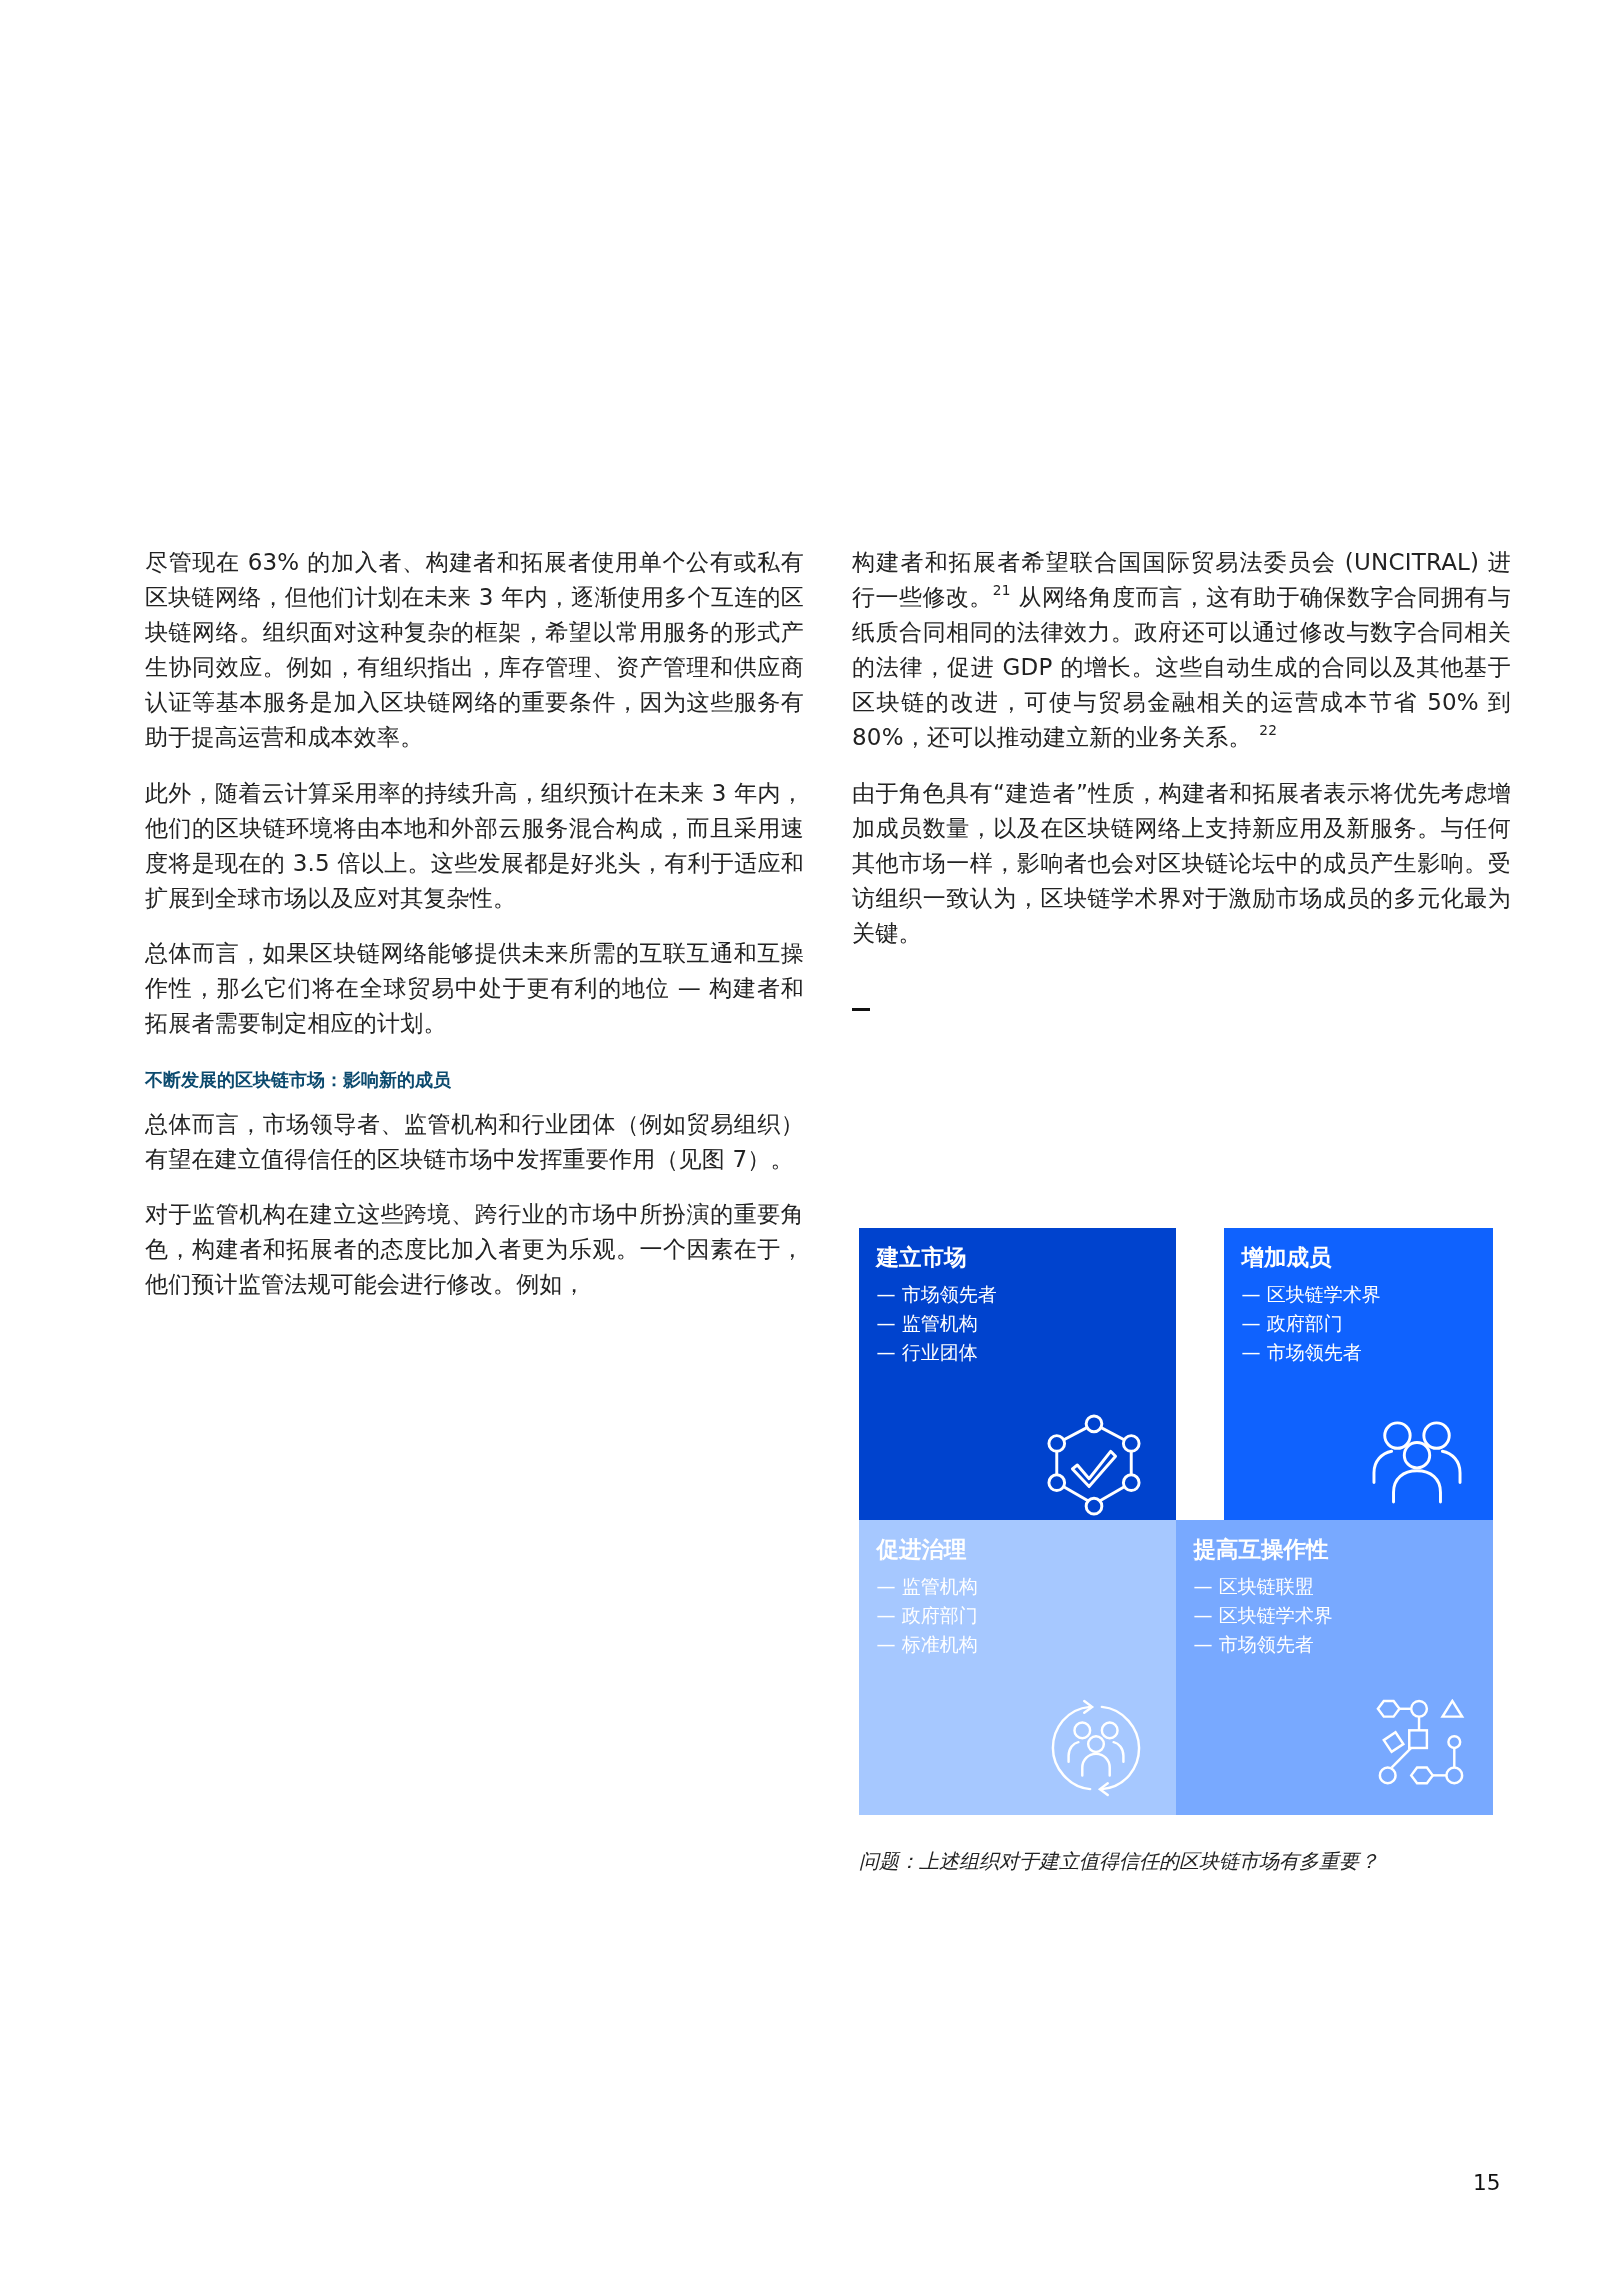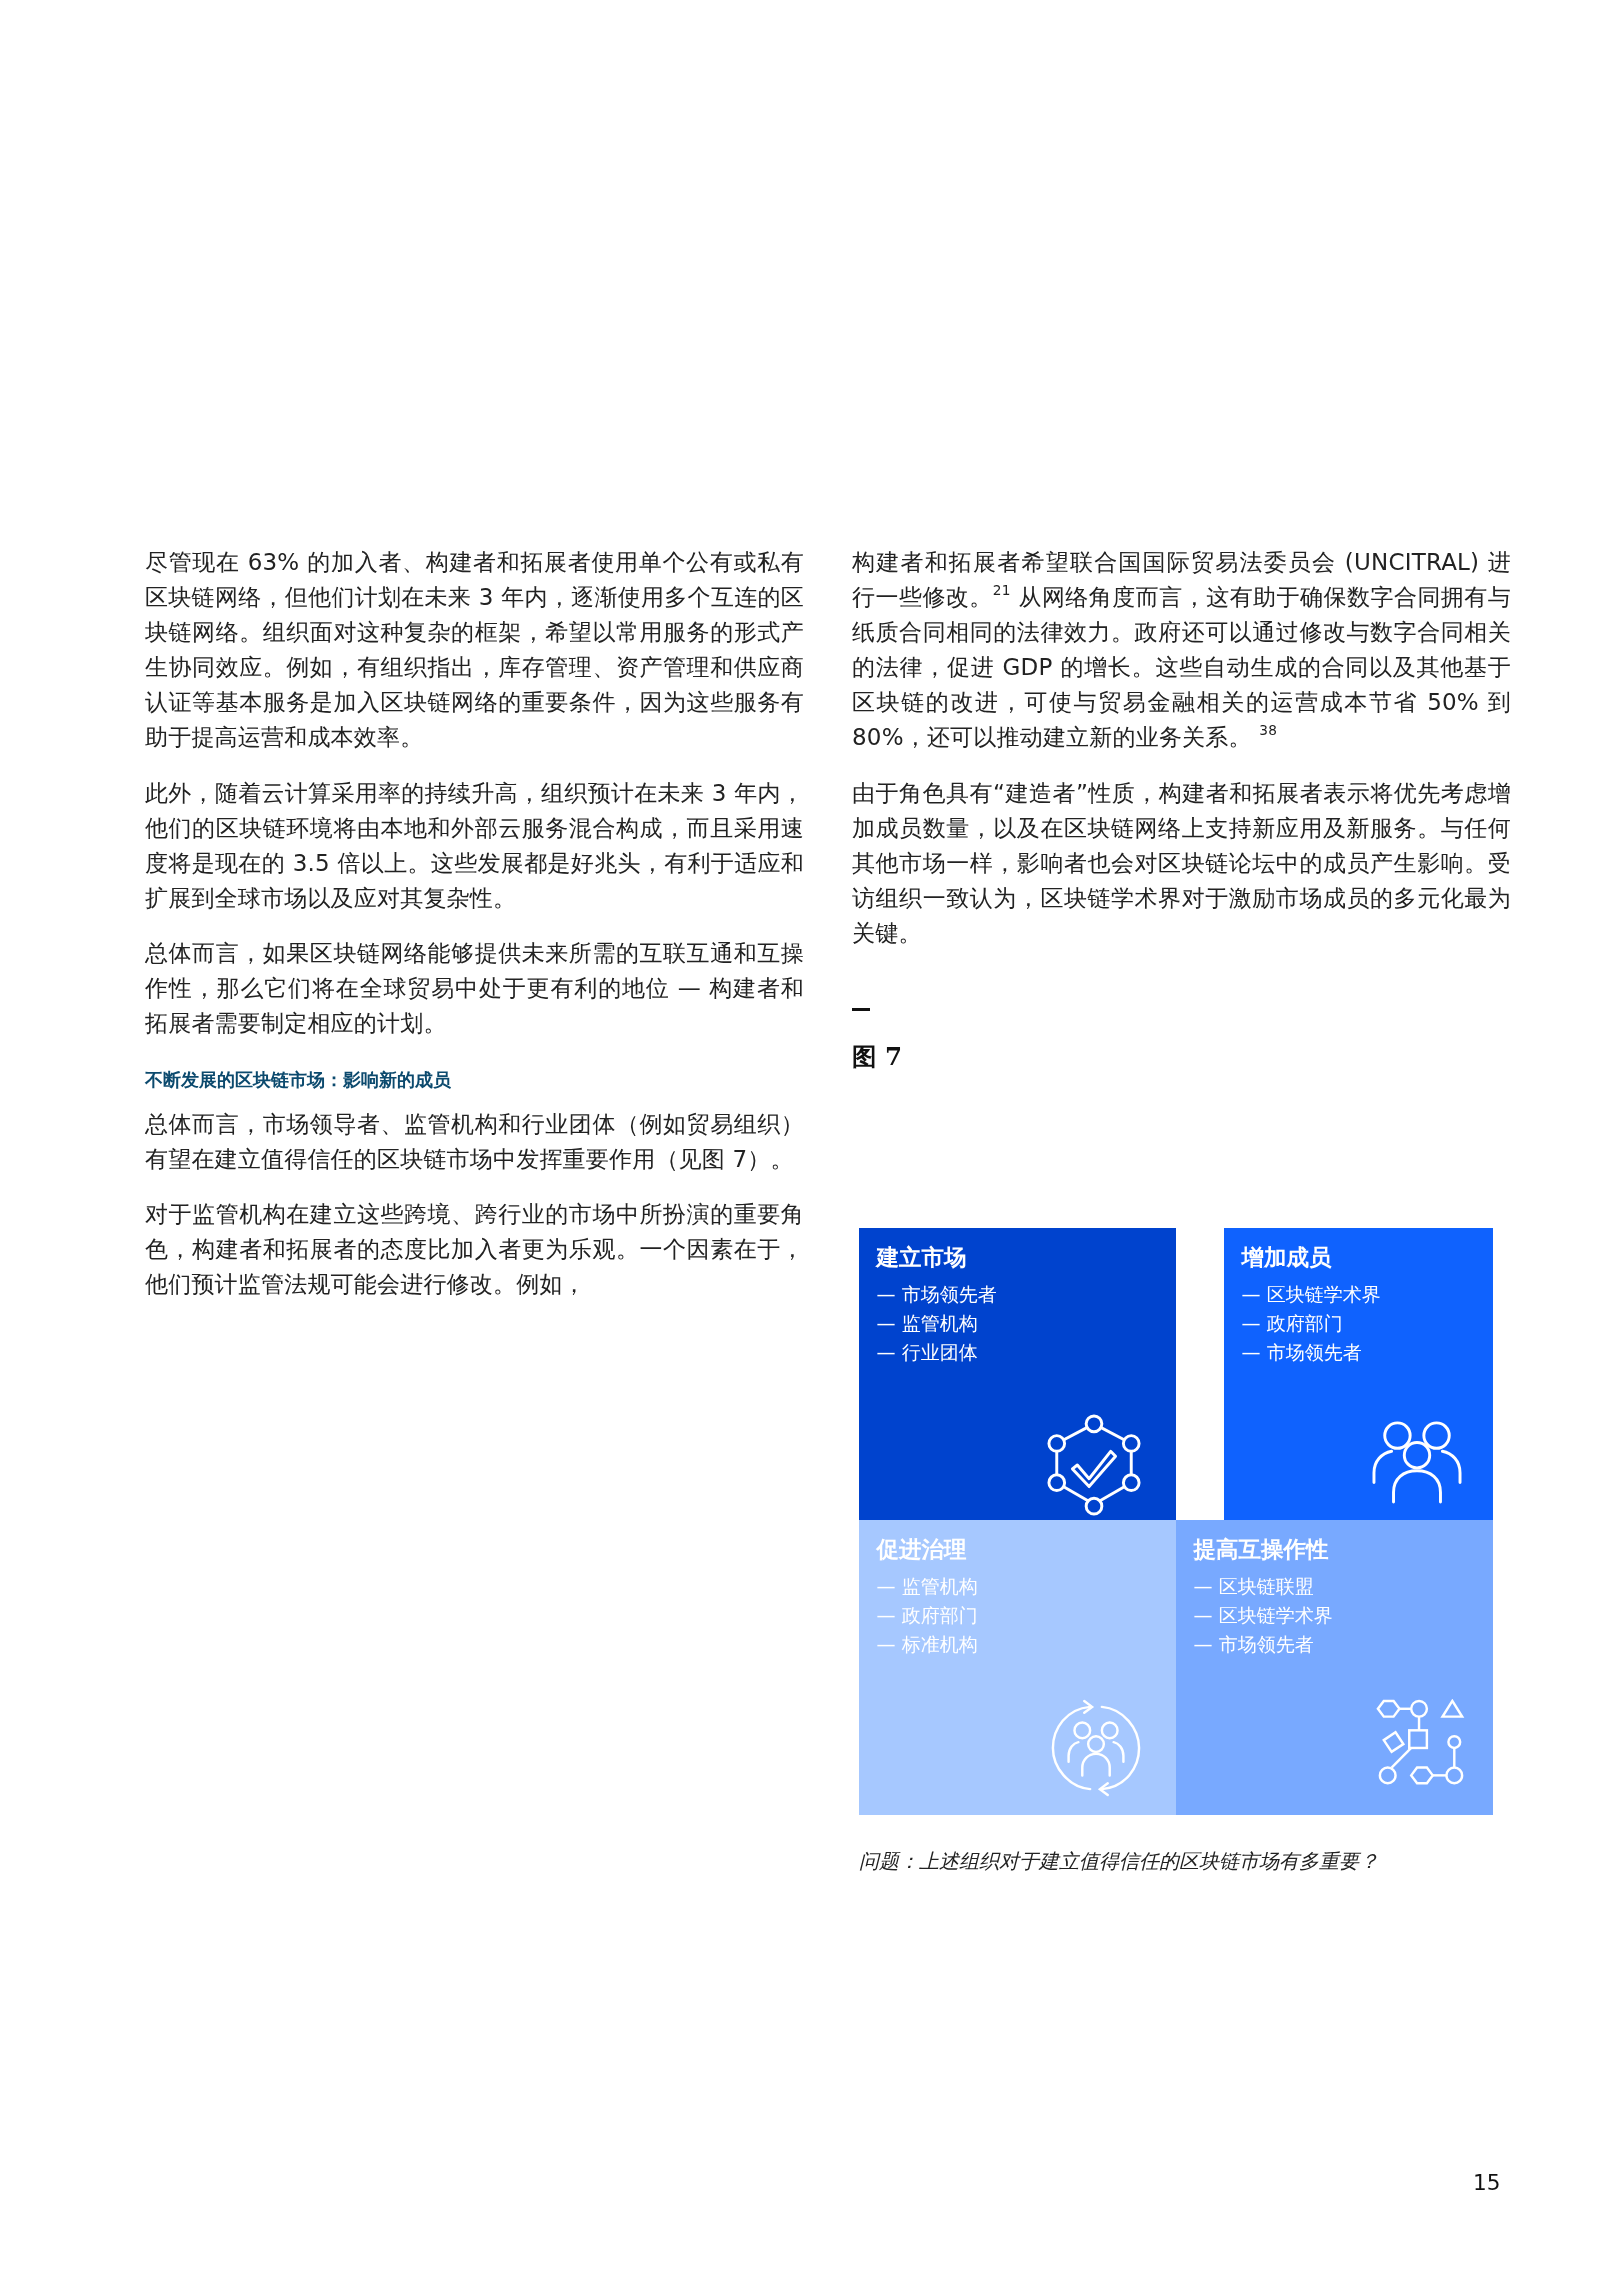--- a/index.html
+++ b/index.html
@@ -99,25 +99,24 @@
 <div class="col col-left">
   <p class="para"><span>尽管现在 63% 的加入者、构建者和拓展者使用单个公有或私有区块链网络，但他们计划在未来 3 年内，逐渐使用多个互连的区块链网络。组织面对这种复杂的框架，希望以常用服务的形式产生协同效应。例如，有组织指出，库存管理、资产管理和供应商认证等基本服务是加入区块链网络的重要条件，因为这些服务有助于提高运营和成本效率。</span></p>
   <p class="para"><span>此外，随着云计算采用率的持续升高，组织预计在未来 3 年内，他们的区块链环境将由本地和外部云服务混合构成，而且采用速度将是现在的 3.5 倍以上。这些发展都是好兆头，有利于适应和扩展到全球市场以及应对其复杂性。</span></p>
   <p class="para"><span>总体而言，如果区块链网络能够提供未来所需的互联互通和互操作性，那么它们将在全球贸易中处于更有利的地位 — 构建者和拓展者需要制定相应的计划。</span></p>
   <h2 class="section-heading">不断发展的区块链市场：影响新的成员</h2>
   <p class="para"><span>总体而言，市场领导者、监管机构和行业团体（例如贸易组织）有望在建立值得信任的区块链市场中发挥重要作用（见图 7）。</span></p>
   <p class="para"><span>对于监管机构在建立这些跨境、跨行业的市场中所扮演的重要角色，构建者和拓展者的态度比加入者更为乐观。一个因素在于，他们预计监管法规可能会进行修改。例如，</span></p>
 </div>
 
 <div class="col col-right">
-  <p class="para"><span>构建者和拓展者希望联合国国际贸易法委员会 (UNCITRAL) 进行一些修改。</span><sup>21</sup><span> 从网络角度而言，这有助于确保数字合同拥有与纸质合同相同的法律效力。政府还可以通过修改与数字合同相关的法律，促进 GDP 的增长。这些自动生成的合同以及其他基于区块链的改进，可使与贸易金融相关的运营成本节省 50% 到 80%，还可以推动建立新的业务关系。</span> <sup>38</sup></p>
+  <p class="para"><span>构建者和拓展者希望联合国国际贸易法委员会 (UNCITRAL) 进行一些修改。</span><sup>21</sup><span> 从网络角度而言，这有助于确保数字合同拥有与纸质合同相同的法律效力。政府还可以通过修改与数字合同相关的法律，促进 GDP 的增长。这些自动生成的合同以及其他基于区块链的改进，可使与贸易金融相关的运营成本节省 50% 到 80%，还可以推动建立新的业务关系。</span> <sup>22</sup></p>
   <p class="para"><span>由于角色具有“建造者”性质，构建者和拓展者表示将优先考虑增加成员数量，以及在区块链网络上支持新应用及新服务。与任何其他市场一样，影响者也会对区块链论坛中的成员产生影响。受访组织一致认为，区块链学术界对于激励市场成员的多元化最为关键。</span></p>
   <div style="height:27.4px"></div>
   <div class="fig-dash"></div>
-  <div class="fig-title">图 7</div>
 </div>
 
 <div class="grid">
 
   <div class="cell" style="background:#0043ce;">
     <div class="cell-title">建立市场</div>
     <div class="cell-item">— 市场领先者</div>
     <div class="cell-item">— 监管机构</div>
     <div class="cell-item">— 行业团体</div>
     <span class="cell-icon" style="right:33px; bottom:-3.9px;">

